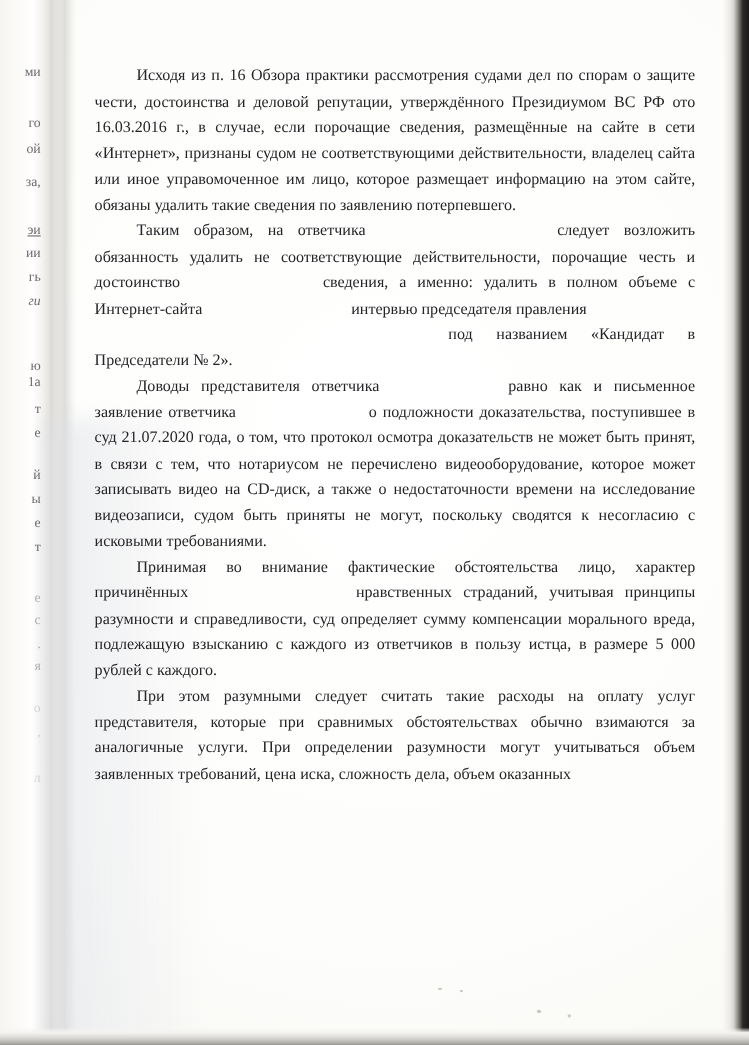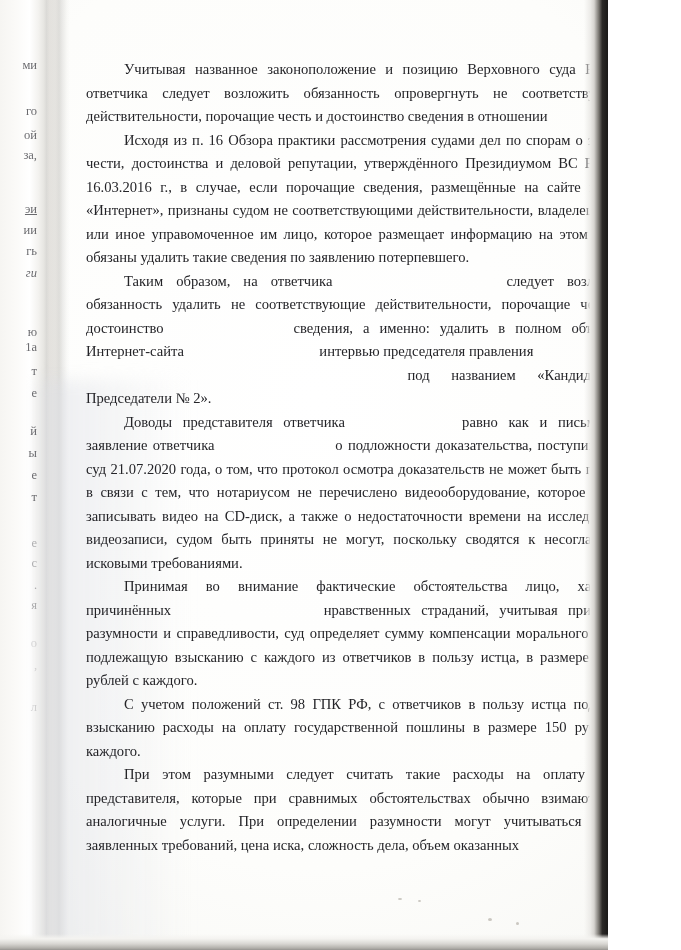--- a/index.html
+++ b/index.html
@@ -5,21 +5,21 @@
   html, body {
     margin: 0;
     padding: 0;
     background: #ffffff;
   }
   body {
     font-family: "Liberation Serif", "DejaVu Serif", serif;
   }
   .page {
     position: relative;
-    width: 608px;
+    width: 681px;
     height: 950px;
     overflow: hidden;
     background: #0ea5e9;
   }
   
   .paper-field {
     position: absolute;
     inset: 0;
     background:
       radial-gradient(ellipse 120% 90% at 52% 42%, #ffffff 0%, #fdfdfb 55%, #f7f7f4 82%, #f2f1ec 100%);
@@ -151,21 +151,21 @@
 
   <div class="paper-field"></div>
   <div class="left-curl"></div>
   <div class="left-curl-shadow"></div>
   <div class="left-haze"></div>
 
   <div class="edge-fragments">
       <span class="frag" style="top: 58px;">ми</span>
       <span class="frag" style="top: 104px;">го</span>
       <span class="frag" style="top: 128px;">ой</span>
-      <span class="frag" style="top: 148px;">за,</span>
+      <span class="frag" style="top: 158px;">за,</span>
       <span class="frag" style="top: 202px; text-decoration: underline;">эи</span>
       <span class="frag" style="top: 223px; text-align: center;">ии</span>
       <span class="frag" style="top: 244px; text-align: right;">гь</span>
       <span class="frag" style="top: 266px; font-style: italic;">ги</span>
       <span class="frag" style="top: 304px; margin-top: 36px;">1а</span>
       <span class="frag" style="top: 325px;">ю</span>
       <span class="frag" style="top: 364px;">т</span>
       <span class="frag" style="top: 386px;">е</span>
       <span class="frag" style="top: 424px;">й</span>
       <span class="frag" style="top: 446px;">ы</span>
@@ -174,26 +174,24 @@
       <span class="frag faint" style="top: 536px;">е</span>
       <span class="frag faint" style="top: 556px;">с</span>
       <span class="frag faint" style="top: 578px;">.</span>
       <span class="frag faint" style="top: 598px;">я</span>
       <span class="frag ghost" style="top: 636px;">о</span>
       <span class="frag ghost" style="top: 658px;">,</span>
       <span class="frag ghost" style="top: 700px;">л</span>
     </div>
 
   <div class="doc-body">
-      <p class="para"><span>Учитывая названное законоположение и позицию Верховного суда РФ, на ответчика следует возложить обязанность опровергнуть не соответствующие действительности, порочащие честь и достоинство сведения в отношении</span> </p>
       <p class="para"><span>Исходя из п. 16 Обзора практики рассмотрения судами дел по спорам о защите чести, достоинства и деловой репутации, утверждённого Президиумом ВС РФ ото 16.03.2016 г., в случае, если порочащие сведения, размещённые на сайте в сети «Интернет», признаны судом не соответствующими действительности, владелец сайта или иное управомоченное им лицо, которое размещает информацию на этом сайте, обязаны удалить такие сведения по заявлению потерпевшего.</span> </p>
       <p class="para"><span>Таким образом, на ответчика</span> <span class="gap" style="width: 148px;"></span> <span>следует возложить обязанность удалить не соответствующие действительности, порочащие честь и достоинство</span> <span class="gap" style="width: 110px;"></span> <span>сведения, а именно: удалить в полном объеме с Интернет-сайта</span> <span class="gap" style="width: 128px;"></span> <span>интервью председателя правления</span> <br><span class="gap" style="width: 300px;"></span> <span>под названием «Кандидат в Председатели № 2».</span> </p>
       <p class="para"><span>Доводы представителя ответчика</span> <span class="gap" style="width: 96px;"></span> <span>равно как и письменное заявление ответчика</span> <span class="gap" style="width: 110px;"></span> <span>о подложности доказательства, поступившее в суд 21.07.2020 года, о том, что протокол осмотра доказательств не может быть принят, в связи с тем, что нотариусом не перечислено видеооборудование, которое может записывать видео на CD-диск, а также о недостаточности времени на исследование видеозаписи, судом быть приняты не могут, поскольку сводятся к несогласию с исковыми требованиями.</span> </p>
       <p class="para"><span>Принимая во внимание фактические обстоятельства лицо, характер причинённых</span> <span class="gap" style="width: 132px;"></span> <span>нравственных страданий, учитывая принципы разумности и справедливости, суд определяет сумму компенсации морального вреда, подлежащую взысканию с каждого из ответчиков в пользу истца, в размере 5 000 рублей с каждого.</span> </p>
-      <p class="para"><span>С учетом положений ст. 98 ГПК РФ, с ответчиков в пользу истца подлежат взысканию расходы на оплату государственной пошлины в размере 150 рублей с каждого.</span> </p>
       <p class="para"><span>При этом разумными следует считать такие расходы на оплату услуг представителя, которые при сравнимых обстоятельствах обычно взимаются за аналогичные услуги. При определении разумности могут учитываться объем заявленных требований, цена иска, сложность дела, объем оказанных</span> </p>
     </div>
 
   <div class="page-number">13</div>
 
   <div class="speck" style="left:398px; top:898px; width:4px; height:2px;"></div>
   <div class="speck" style="left:418px; top:900px; width:3px; height:2px;"></div>
   <div class="speck" style="left:488px; top:918px; width:4px; height:3px;"></div>
   <div class="speck" style="left:516px; top:922px; width:3px; height:3px;"></div>
 

